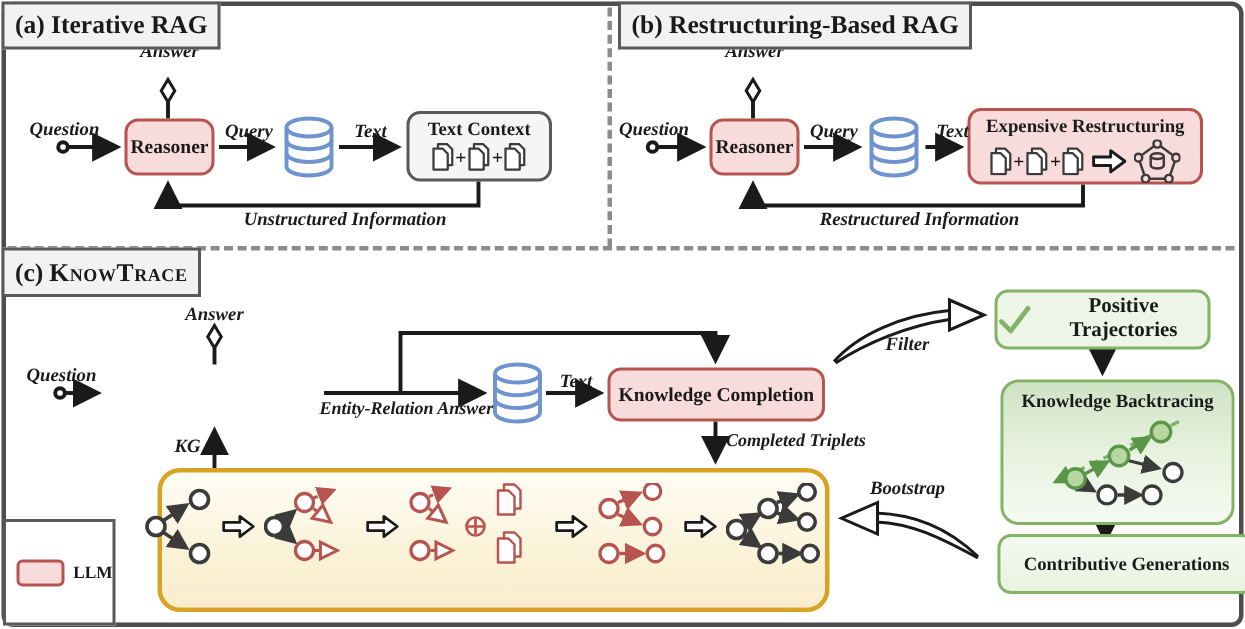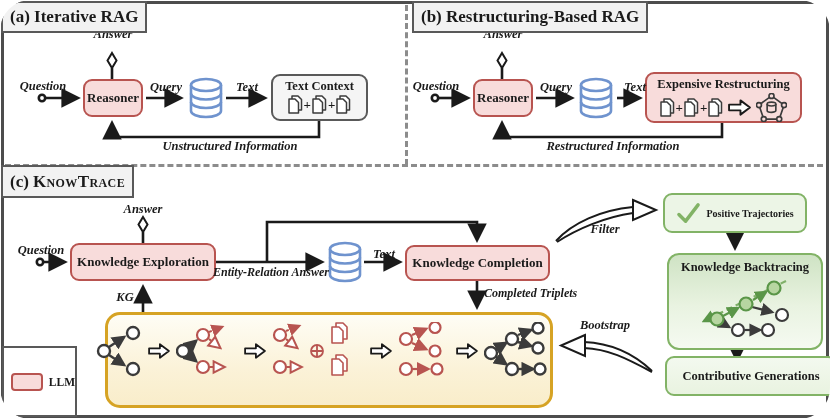--- a/index.html
+++ b/index.html
@@ -1,17 +1,17 @@
 <!DOCTYPE html>
 <html><head>
 <meta charset="utf-8">
 <style>
   html,body{margin:0;padding:0;background:#ffffff;}
   .figure{position:relative;width:830px;height:419px;background:#ffffff;overflow:hidden;
-          font-family:"Liberation Serif",serif;color:#1a1a1a;border-radius:31px;}
+          font-family:"Liberation Serif",serif;color:#1a1a1a;}
   .outer-border{position:absolute;left:1px;top:1px;width:822px;height:411px;
           border:3px solid #4d4d4d;border-radius:8px;pointer-events:none;}
   .v-divider{position:absolute;left:405px;top:5px;height:160px;width:0;
           border-left:3px dashed #8c8c8c;}
   .h-divider{position:absolute;left:5px;top:164px;width:818px;height:0;
           border-top:3px dashed #8c8c8c;}
   .title-box{position:absolute;background:#f2f2f2;border:2.5px solid #595959;
           font-weight:bold;font-size:17px;display:flex;align-items:center;
           padding:0 7px;box-sizing:border-box;white-space:nowrap;z-index:4;}
   .smallcaps{font-variant:small-caps;letter-spacing:.4px;margin-left:4px;}
@@ -28,21 +28,21 @@
   .doc-row{display:flex;align-items:center;justify-content:center;gap:1px;margin-top:1px;}
   .plus{font-weight:bold;font-size:13px;line-height:13px;}
   .icon-abs{position:absolute;z-index:2;}
   .connectors{position:absolute;left:0;top:0;z-index:1;pointer-events:none;}
   .yellow-box{position:absolute;left:105px;top:312px;width:448px;height:96px;box-sizing:border-box;
           border:3px solid #d6a324;border-radius:15px;z-index:2;
           background:linear-gradient(180deg,#fefdf5 0%,#fbf2d8 60%,#f9edca 100%);
           display:flex;flex-direction:column;align-items:center;padding-top:4px;}
   .yellow-title{font-weight:bold;font-size:12.5px;}
   .glyph-row{display:flex;align-items:center;justify-content:center;gap:5px;margin-top:3px;}
-  .pt-box{position:absolute;left:663px;top:193px;width:144px;height:40px;gap:5px;font-size:10px;}
+  .pt-box{position:absolute;left:663px;top:193px;width:144px;height:40px;gap:5px;font-size:14px;}
   .kb-box{position:absolute;left:667px;top:253px;width:156px;height:97px;box-sizing:border-box;
           border:2.5px solid #82b366;border-radius:12px;z-index:2;
           background:linear-gradient(180deg,#cfe3c4 0%,#e9f3e1 55%,#f5faf1 100%);
           display:flex;flex-direction:column;align-items:center;padding-top:5px;font-weight:bold;}
   .kb-title{font-size:12.5px;}
   .cg-box{position:absolute;left:665px;top:356px;width:172px;height:40px;font-size:12.5px;
           background:linear-gradient(180deg,#f3f9ef 0%,#e9f3e0 100%);}
   .legend{position:absolute;left:2px;top:346px;width:75px;height:71px;box-sizing:border-box;
           background:#ffffff;border:2.5px solid #595959;z-index:4;
           display:flex;flex-direction:column;justify-content:center;gap:6px;padding-left:7px;}
@@ -234,23 +234,20 @@
     </div>
   </div>
   <div class="lbl" style="left:528px;top:139px;width:170px;">Restructured Information</div>
 
   <div class="title-box" style="left:1px;top:165px;height:33px;">
     <span>(c)</span>
     <span class="smallcaps">KnowTrace</span>
   </div>
   <div class="lbl" style="left:114px;top:202px;width:58px;">Answer</div>
   <div class="lbl" style="left:13px;top:243px;width:56px;">Question</div>
-  <div class="box red-box node-label" style="left:70px;top:243px;width:146px;height:38px;">
-    <span>Knowledge Exploration</span>
-  </div>
   <div class="lbl" style="left:213px;top:265px;width:112px;font-size:12px;">Entity-Relation Answer</div>
   <svg class="icon-abs" style="left:327px;top:241px;" width="36" height="42" viewBox="0 0 36 42">
     <g stroke="#6f93ce" stroke-width="2.6" fill="#ffffff">
       <path d="M3,8 V34 a15,6 0 0 0 30,0 V8"></path>
       <ellipse cx="18" cy="8" rx="15" ry="6"></ellipse>
       <path d="M3,16.5 a15,6 0 0 0 30,0" fill="none"></path>
       <path d="M3,25 a15,6 0 0 0 30,0" fill="none"></path>
     </g>
   </svg>
   <div class="lbl" style="left:366px;top:247px;width:36px;">Text</div>

